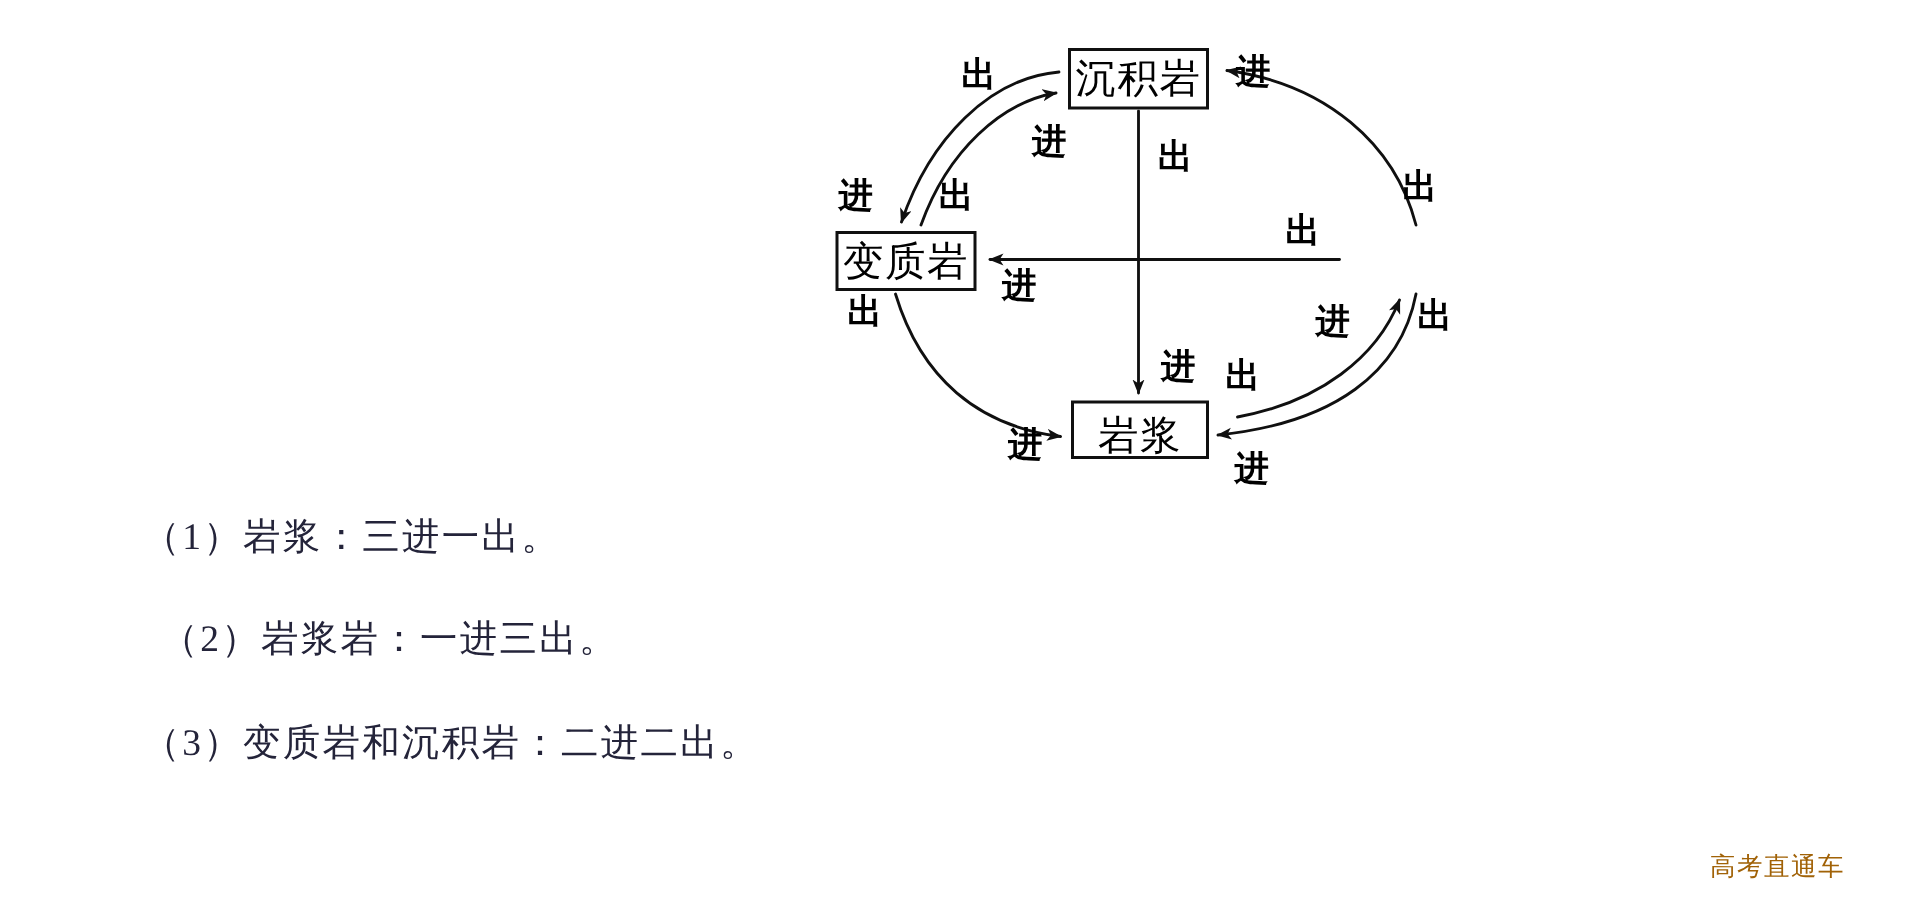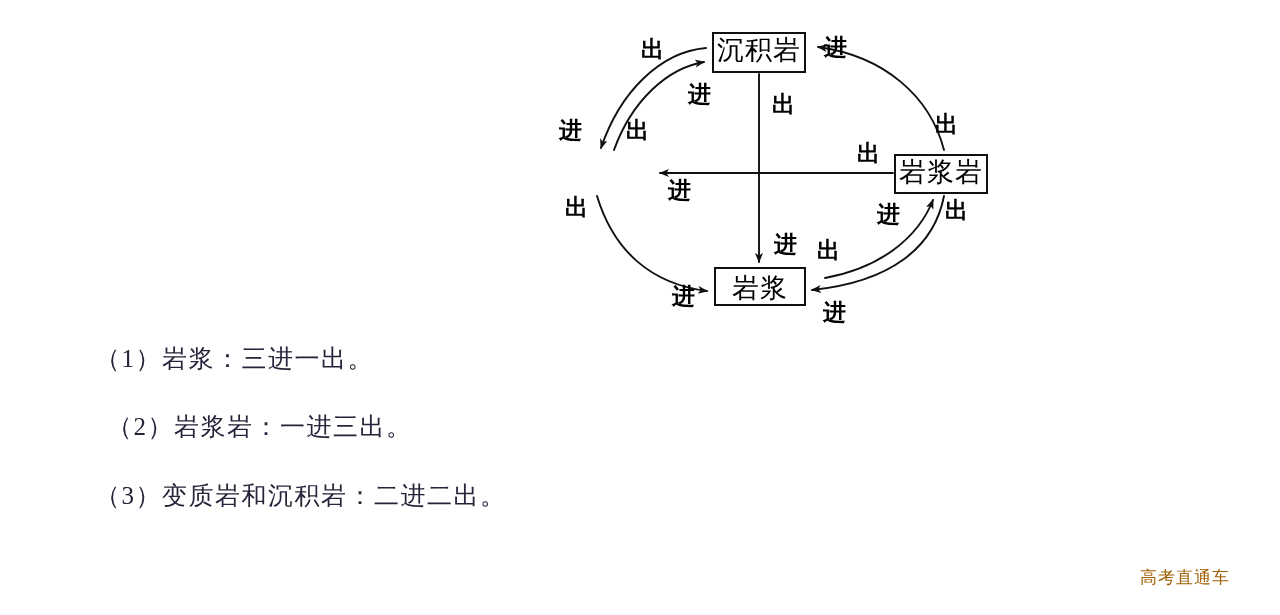--- a/index.html
+++ b/index.html
@@ -32,21 +32,21 @@
   }
 
   .node-box {
     position: absolute;
     box-sizing: border-box;
     border: 2px solid #101010;
     background: #ffffff;
     display: flex;
     align-items: center;
     justify-content: center;
-    font-family: Liberation Mono, monospace;
+    font-family: Liberation Sans, sans-serif;
     font-size: 27px;
     line-height: 1;
     letter-spacing: 1px;
     color: #000000;
     white-space: nowrap;
   }
   #node-chenjiyan { left: 712px; top: 32px;  width: 94px;  height: 41px; }
   #node-bianzhiyan{ left: 557px; top: 154px; width: 94px;  height: 40px; }
   #node-yanjiangyan{left: 894px; top: 154px; width: 94px;  height: 40px; }
   #node-yanjiang  { left: 714px; top: 267px; width: 92px;  height: 39px; align-items: flex-end; }
@@ -123,22 +123,22 @@
 
       <path d="M 825,278 C 880,268 918,238 933,200" marker-end="url(#arw)"></path>
 
       <path d="M 944,196 C 934,248 890,282 812,290" marker-end="url(#arw)"></path>
     </g>
   </svg>
 
   <div class="node-box" id="node-chenjiyan">
     <span>沉积岩</span>
   </div>
-  <div class="node-box" id="node-yanjiangyan">
-    <span>岩浆岩</span>
+  <div class="node-box" id="node-bianzhiyan">
+    <span>变质岩</span>
   </div>
   <div class="node-box" id="node-yanjiang">
     <span>岩浆</span>
   </div>
 
   <div class="edge-label" style="left:641px; top:38px;">出</div>
   <div class="edge-label" style="left:559px; top:119px;">进</div>
   <div class="edge-label" style="left:688px; top:83px;">进</div>
   <div class="edge-label" style="left:626px; top:119px;">出</div>
 

